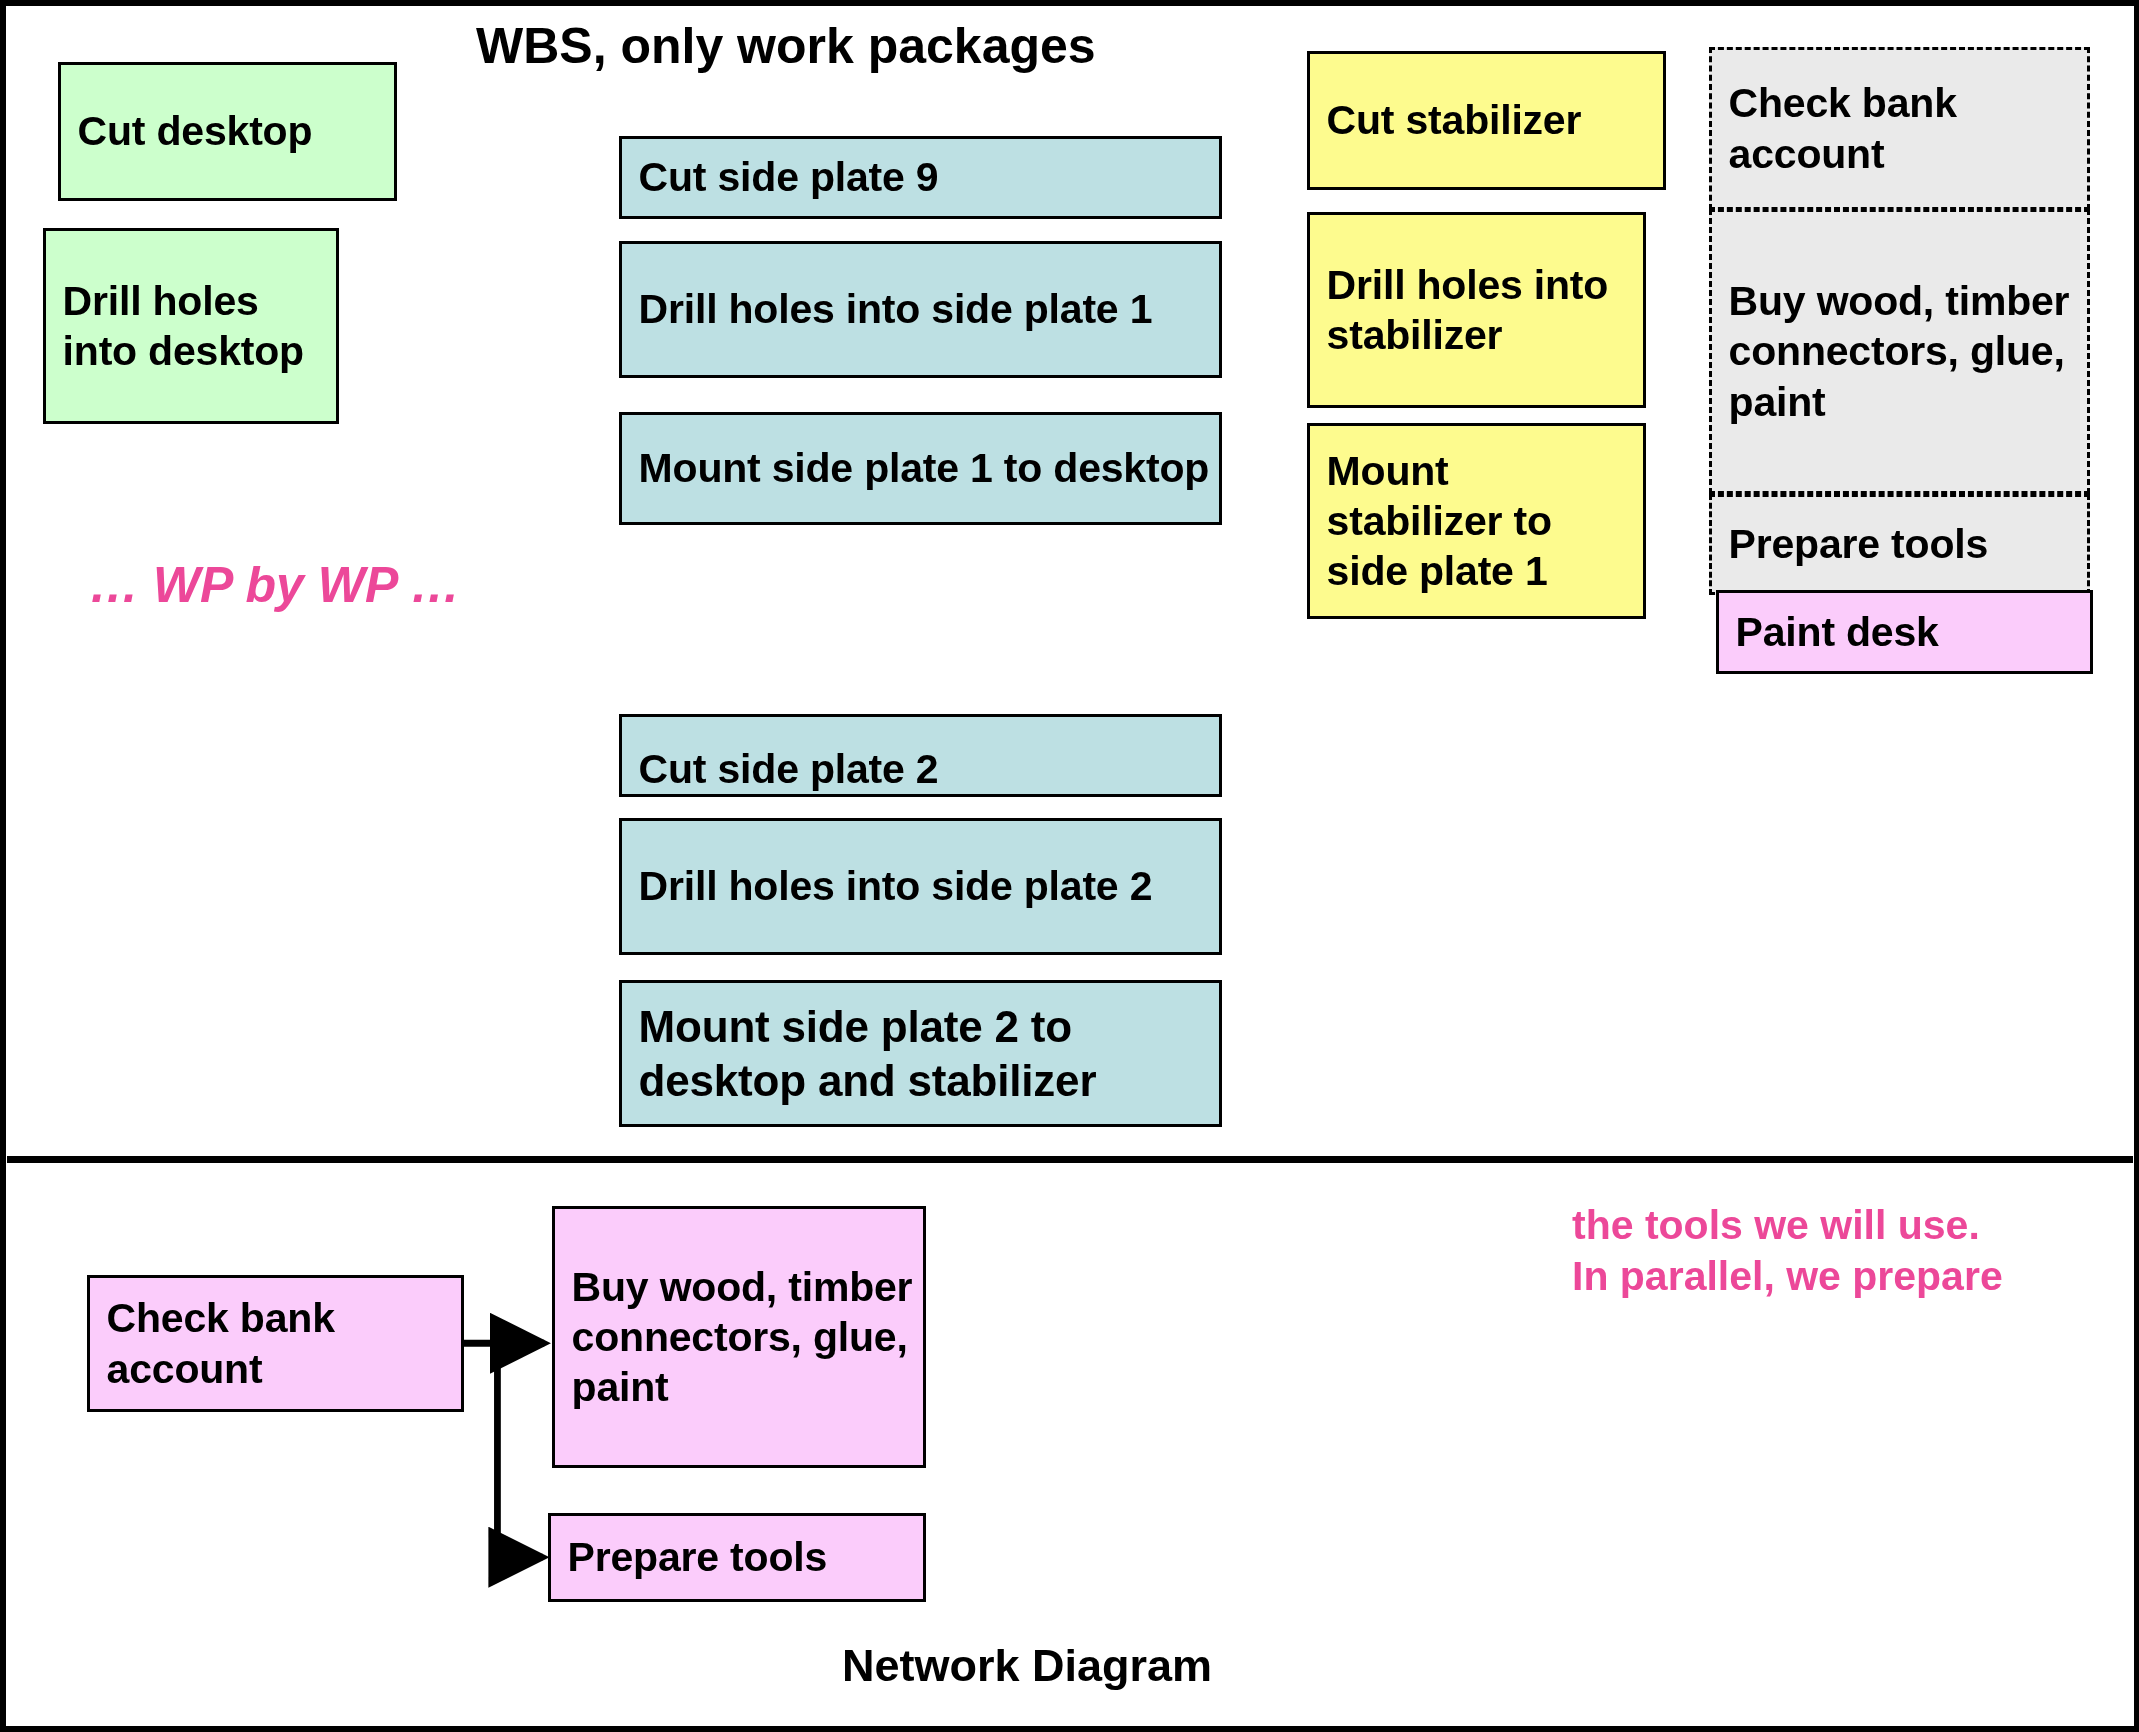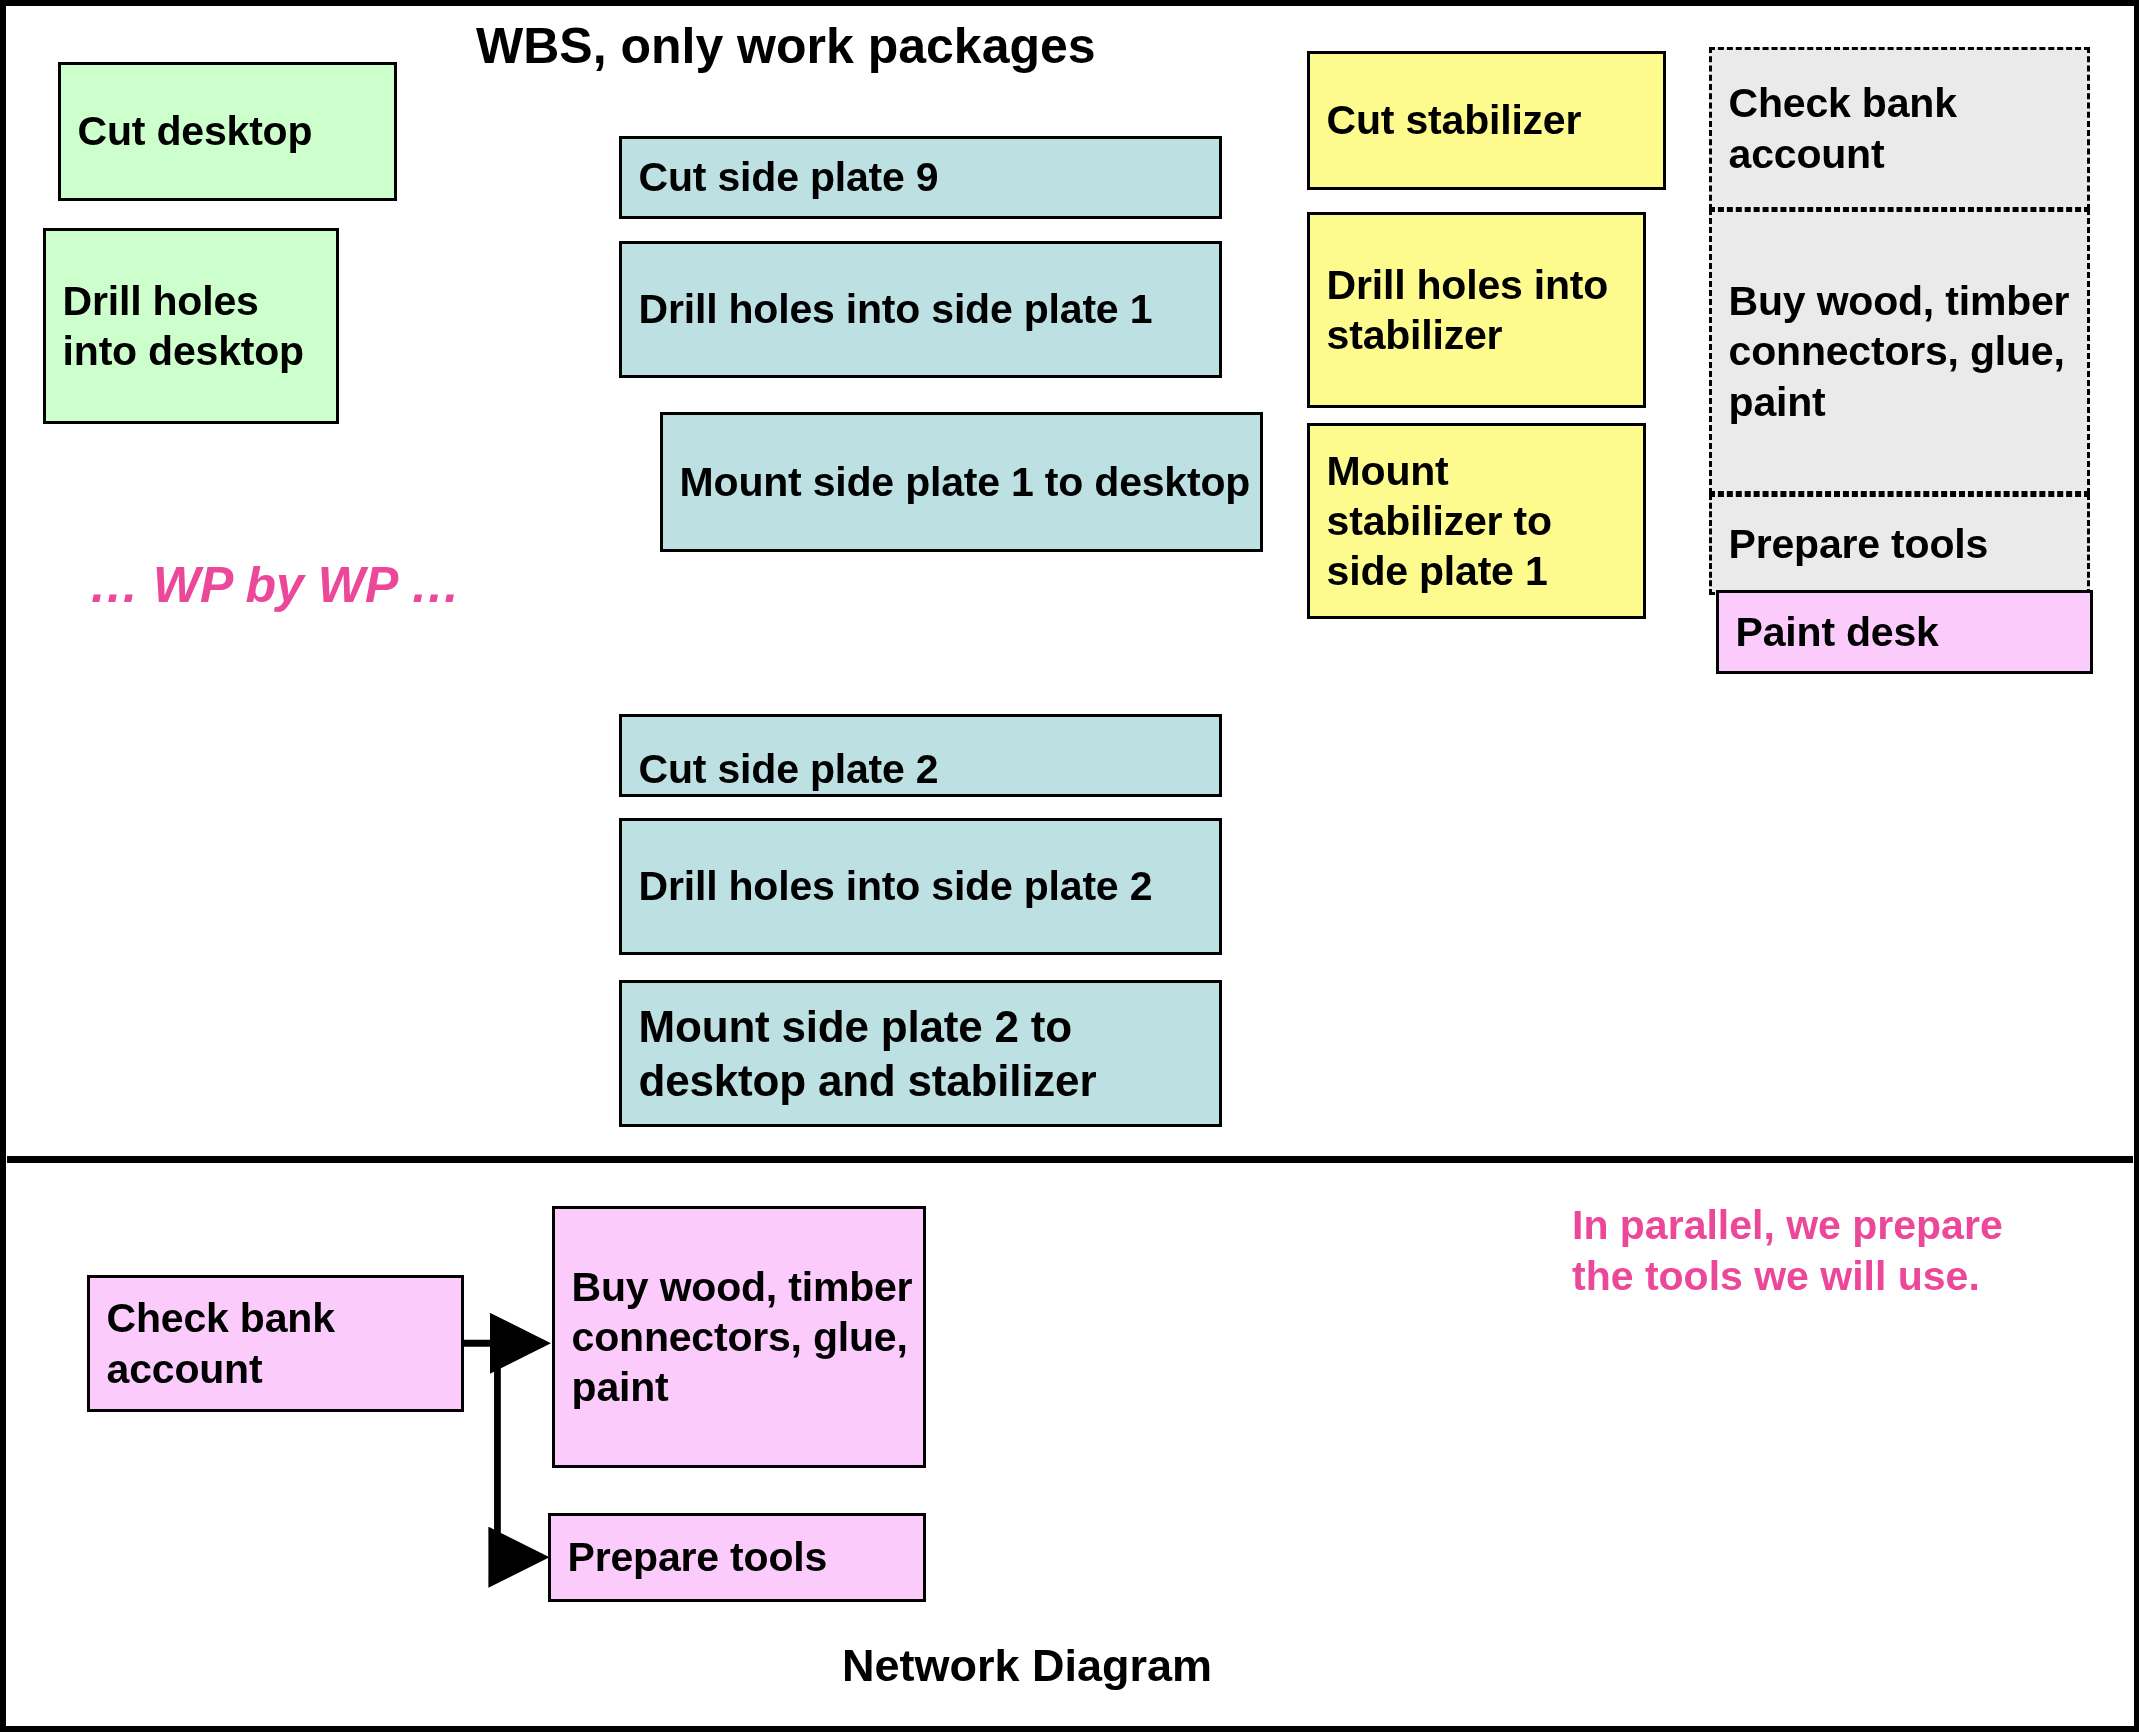--- a/index.html
+++ b/index.html
@@ -111,21 +111,21 @@
     <div class="free-text italic" style="left:89px; top:554px; font-size:50px;">… WP by WP …</div>
 
     <div class="node blue" style="left:619px; top:136px; width:603px; height:83px; font-size:41px;">
       <span>Cut side plate 9</span>
     </div>
 
     <div class="node blue" style="left:619px; top:241px; width:603px; height:137px; font-size:41px;">
       <span>Drill holes into side plate 1</span>
     </div>
 
-    <div class="node blue" style="left:619px; top:412px; width:603px; height:140px; font-size:41px;margin-left:41px;">
+    <div class="node blue" style="left:619px; top:412px; width:603px; height:113px; font-size:41px;">
       <span>Mount side plate 1 to desktop</span>
     </div>
 
     <div class="node blue" style="left:619px; top:714px; width:603px; height:83px; font-size:41px;align-items:flex-end;">
       <span>Cut side plate 2</span>
     </div>
 
     <div class="node blue" style="left:619px; top:818px; width:603px; height:137px; font-size:41px;">
       <span>Drill holes into side plate 2</span>
     </div>
@@ -172,22 +172,22 @@
 
     <div class="node pink" style="left:552px; top:1206px; width:374px; height:262px; font-size:41px;">
       <span>Buy wood, timber connectors, glue, paint</span>
     </div>
 
     <div class="node pink" style="left:548px; top:1513px; width:378px; height:89px; font-size:41px;">
       <span>Prepare tools</span>
     </div>
 
     <div class="free-text" style="left:1572px; top:1200px; font-size:41px;">
+      <div>the tools we will use.</div>
       <div>In parallel, we prepare</div>
-      <div>the tools we will use.</div>
     </div>
 
     <div class="heading" style="left:842px; top:1640px; font-size:45px;">Network Diagram</div>
 
     <svg class="connectors" viewBox="0 0 2840 2299" xmlns="http://www.w3.org/2000/svg">
       <defs>
         <marker id="arrowhead" markerWidth="9" markerHeight="9" refX="8" refY="4.5" orient="auto" markerUnits="strokeWidth">
           <path d="M0,0 L9,4.5 L0,9 z" fill="#000000"></path>
         </marker>
       </defs>

